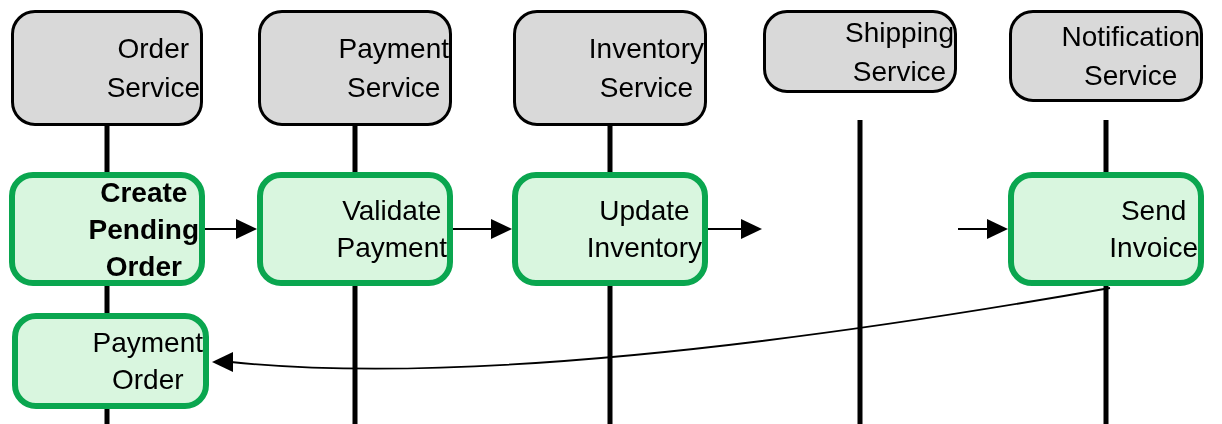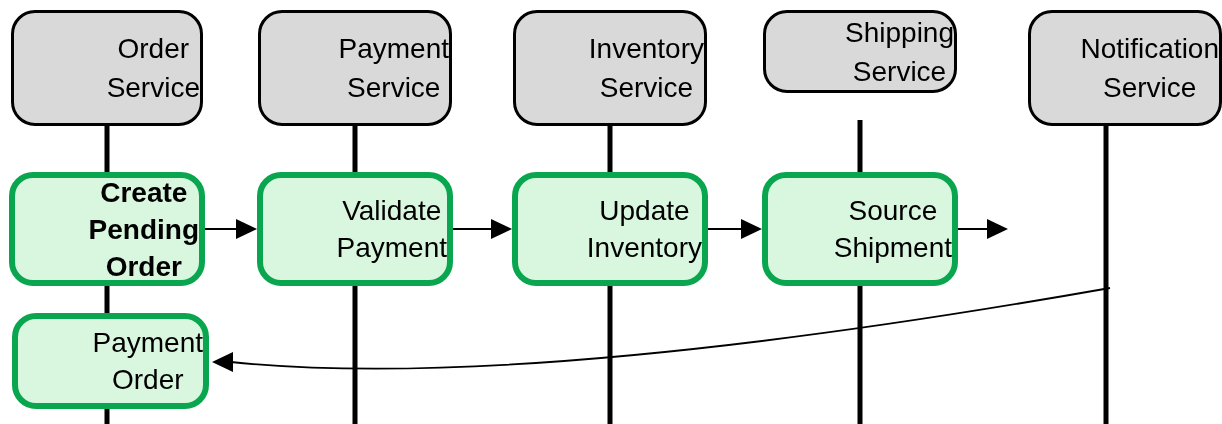--- a/index.html
+++ b/index.html
@@ -48,21 +48,21 @@
     border: 6px solid var(--step-border);
     border-radius: 24px;
     font-size: 28px;
     line-height: 37px;
   }
   
   .svc-order        { left: 11px;   top: 10px; width: 192px; height: 116px; }
   .svc-payment      { left: 258px;  top: 10px; width: 194px; height: 116px; }
   .svc-inventory    { left: 513px;  top: 10px; width: 194px; height: 116px; }
   .svc-shipping     { left: 763px;  top: 10px; width: 194px; height: 83px; }
-  .svc-notification { left: 1009px; top: 10px; width: 194px; height: 116px; margin-left: 19px; }
+  .svc-notification { left: 1009px; top: 10px; width: 194px; height: 92px; }
   
   .stp-create    { left: 9px;    top: 172px; width: 196px; height: 114px; font-weight: bold; }
   .stp-validate  { left: 257px;  top: 172px; width: 196px; height: 114px; }
   .stp-update    { left: 512px;  top: 172px; width: 196px; height: 114px; }
   .stp-source    { left: 762px;  top: 172px; width: 196px; height: 114px; }
   .stp-invoice   { left: 1008px; top: 172px; width: 196px; height: 114px; }
   .stp-complete  { left: 12px;   top: 313px; width: 197px; height: 96px;  }
 </style>
 </head>
 <body>
@@ -127,22 +127,22 @@
 Order</span>
   </div>
   <div class="node step stp-validate">
     <span>Validate
 Payment</span>
   </div>
   <div class="node step stp-update">
     <span>Update
 Inventory</span>
   </div>
-  <div class="node step stp-source">
-    <span>Source
-Shipment</span>
+  <div class="node step stp-invoice">
+    <span>Send
+Invoice</span>
   </div>
   <div class="node step stp-complete">
     <span>Payment
 Order</span>
   </div>
 
 </div>
 
 </body></html>

